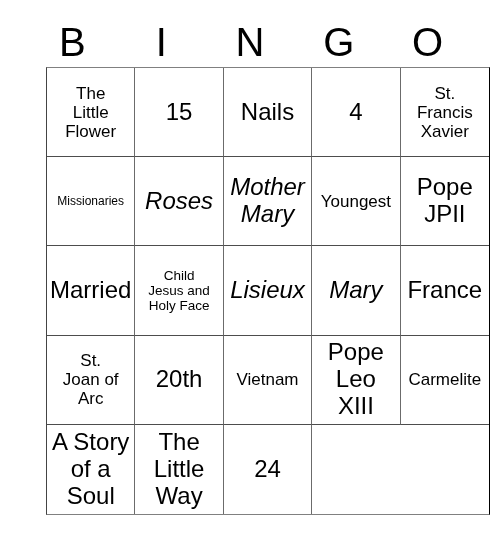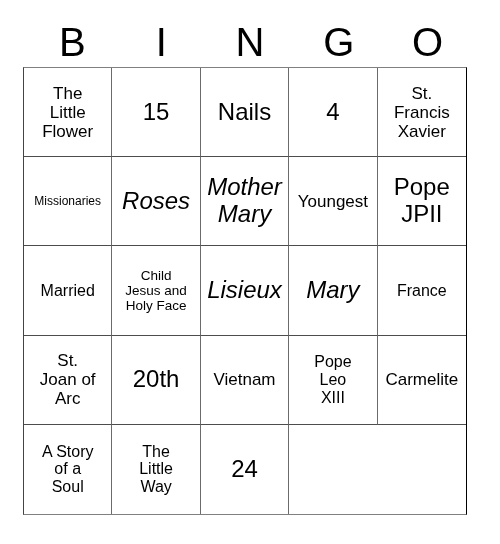--- a/index.html
+++ b/index.html
@@ -36,21 +36,21 @@
     justify-content: center;
     font-size: 40px;
     line-height: 1;
     font-weight: 400;
     color: #000000;
     letter-spacing: 0;
   }
   
   #grid {
     position: absolute;
-    left: 23px;
+    left: 46px;
     top: 67px;
     width: 444px;
     height: 448px;
     box-sizing: border-box;
     border-top: 1px solid #808080;
     border-left: 1px solid #444444;
     border-right: 1px solid #000000;
     border-bottom: 1px solid #808080;
     display: grid;
     grid-template-columns: repeat(5, 1fr);
@@ -75,21 +75,21 @@
     display: block;
     width: 100%;
     line-height: 1.12;
     color: #000000;
     white-space: pre-line;
   }
   
   .fs-xs  { font-size: 12px; text-align: center; }
   .fs-sm  { font-size: 13.5px; }
   .fs-md  { font-size: 17px; }
-  .fs-lg  { font-size: 16px; }
+  .fs-lg  { font-size: 24px; }
   .fs-xl  { font-size: 24px; font-style: italic; }
   .fs-xxl { font-size: 24px; }
 </style>
 </head>
 <body>
 
 <div id="card">
 
   <div id="header-row">
     <div class="header-letter">B</div>

